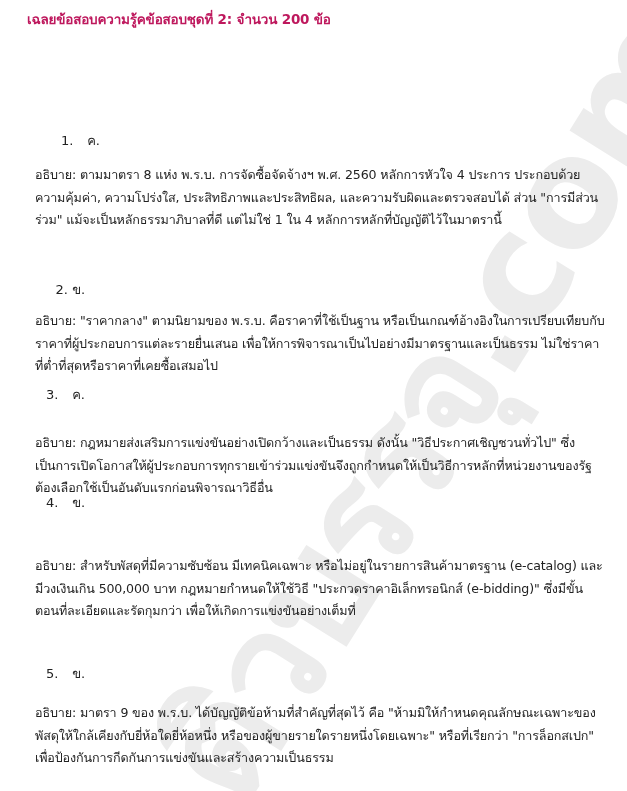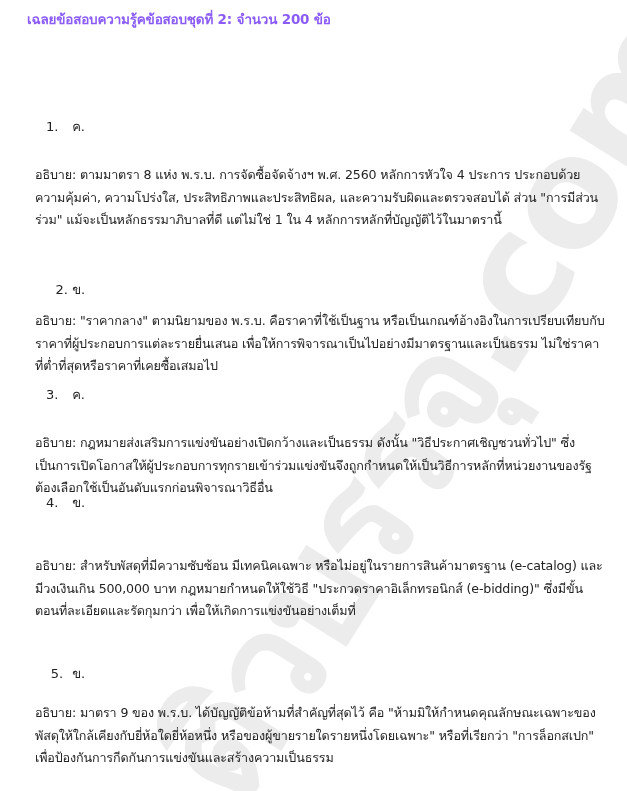--- a/index.html
+++ b/index.html
@@ -37,21 +37,21 @@
       z-index: 1;
       letter-spacing: -4px;
       top: 720px;
       left: 95px;
     }
     .title {
       position: absolute;
       left: 27px;
       font-size: 13.5px;
       font-weight: bold;
-      color: #8b5cf6;
+      color: #be185d;
       letter-spacing: -0.2px;
       white-space: nowrap;
     }
     .title.t1 { top: 8px; }
     .title.t2 { top: 46px; }
     .answer {
       position: absolute;
       left: 46px;
       font-size: 13px;
       color: #222;
@@ -71,21 +71,21 @@
   </style>
 </head>
 <body>
 
 <div class="watermark">ติวบรรจุ.com</div>
 
 <div class="page">
 
   <div class="title t1">เฉลยข้อสอบความรู้คข้อสอบชุดที่ 2: จำนวน 200 ข้อ</div>
 
-  <div class="answer" style="top:116px;">
+  <div class="answer" style="top:130px;margin-left:15px;">
     <span class="num">1.</span>
     <span>ค.</span>
   </div>
   <div class="explain" style="top:164px;">อธิบาย: ตามมาตรา 8 แห่ง พ.ร.บ. การจัดซื้อจัดจ้างฯ พ.ศ. 2560 หลักการหัวใจ 4 ประการ ประกอบด้วย ความคุ้มค่า, ความโปร่งใส, ประสิทธิภาพและประสิทธิผล, และความรับผิดและตรวจสอบได้ ส่วน "การมีส่วนร่วม" แม้จะเป็นหลักธรรมาภิบาลที่ดี แต่ไม่ใช่ 1 ใน 4 หลักการหลักที่บัญญัติไว้ในมาตรานี้</div>
 
   <div class="answer" style="top:279px;text-align:right;">
     <span class="num">2.</span>
     <span>ข.</span>
   </div>
   <div class="explain" style="top:310px;">อธิบาย: "ราคากลาง" ตามนิยามของ พ.ร.บ. คือราคาที่ใช้เป็นฐาน หรือเป็นเกณฑ์อ้างอิงในการเปรียบเทียบกับราคาที่ผู้ประกอบการแต่ละรายยื่นเสนอ เพื่อให้การพิจารณาเป็นไปอย่างมีมาตรฐานและเป็นธรรม ไม่ใช่ราคาที่ต่ำที่สุดหรือราคาที่เคยซื้อเสมอไป</div>
@@ -95,19 +95,19 @@
     <span>ค.</span>
   </div>
   <div class="explain" style="top:432px;">อธิบาย: กฎหมายส่งเสริมการแข่งขันอย่างเปิดกว้างและเป็นธรรม ดังนั้น "วิธีประกาศเชิญชวนทั่วไป" ซึ่งเป็นการเปิดโอกาสให้ผู้ประกอบการทุกรายเข้าร่วมแข่งขันจึงถูกกำหนดให้เป็นวิธีการหลักที่หน่วยงานของรัฐต้องเลือกใช้เป็นอันดับแรกก่อนพิจารณาวิธีอื่น</div>
 
   <div class="answer" style="top:492px;">
     <span class="num">4.</span>
     <span>ข.</span>
   </div>
   <div class="explain" style="top:555px;">อธิบาย: สำหรับพัสดุที่มีความซับซ้อน มีเทคนิคเฉพาะ หรือไม่อยู่ในรายการสินค้ามาตรฐาน (e-catalog) และมีวงเงินเกิน 500,000 บาท กฎหมายกำหนดให้ใช้วิธี "ประกวดราคาอิเล็กทรอนิกส์ (e-bidding)" ซึ่งมีขั้นตอนที่ละเอียดและรัดกุมกว่า เพื่อให้เกิดการแข่งขันอย่างเต็มที่</div>
 
-  <div class="answer" style="top:663px;text-align:center;">
+  <div class="answer" style="top:663px;">
     <span class="num">5.</span>
     <span>ข.</span>
   </div>
   <div class="explain" style="top:702px;">อธิบาย: มาตรา 9 ของ พ.ร.บ. ได้บัญญัติข้อห้ามที่สำคัญที่สุดไว้ คือ "ห้ามมิให้กำหนดคุณลักษณะเฉพาะของพัสดุให้ใกล้เคียงกับยี่ห้อใดยี่ห้อหนึ่ง หรือของผู้ขายรายใดรายหนึ่งโดยเฉพาะ" หรือที่เรียกว่า "การล็อกสเปก" เพื่อป้องกันการกีดกันการแข่งขันและสร้างความเป็นธรรม</div>
 
 </div>
 
 </body></html>

